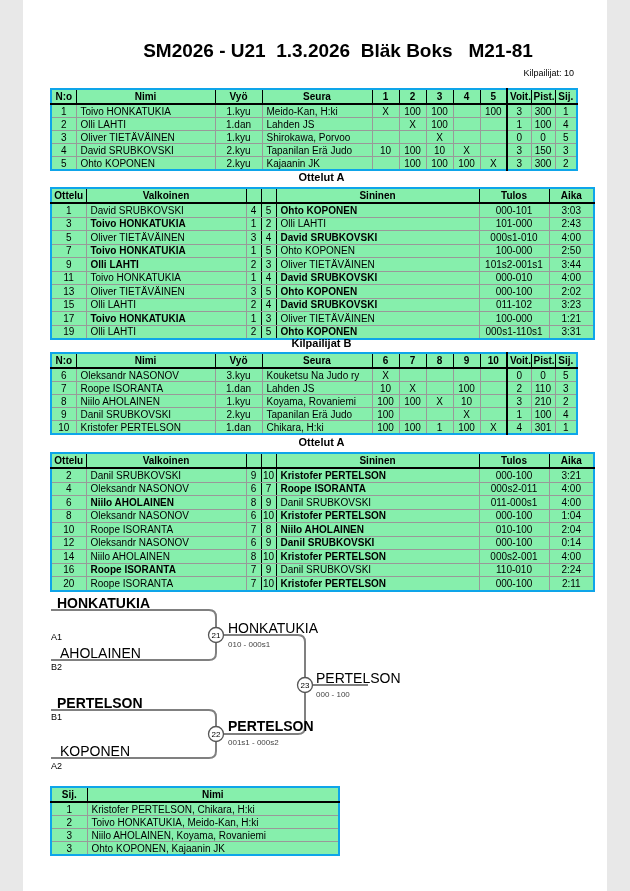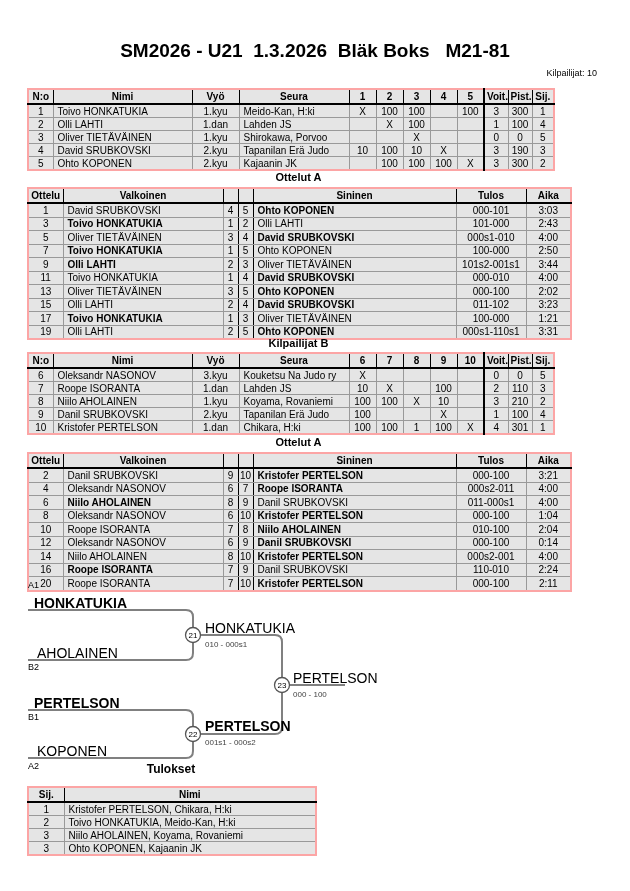--- a/index.html
+++ b/index.html
@@ -1,26 +1,26 @@
 <!DOCTYPE html>
 <html><head>
 <meta charset="utf-8">
 <style>
   html,body{margin:0;padding:0;background:#e8e8e8}
-  .page{position:relative;width:630px;height:891px;background:#fff;margin:0 auto;
+  .page{position:relative;width:584px;height:891px;background:#fff;margin:0 auto;
         font-family:"Liberation Sans",sans-serif;color:#000;overflow:hidden}
   .main-title{position:absolute;left:0;top:40px;width:630px;text-align:center;
               font-size:19px;font-weight:bold;white-space:pre}
   .count{position:absolute;top:68px;right:33px;font-size:9px}
   .sec-title{position:absolute;left:27px;width:543px;text-align:center;
              font-size:11px;font-weight:bold}
   .res-title{position:absolute;left:27px;width:288px;text-align:center;top:762px;
              font-size:12px;font-weight:bold}
   table{position:absolute;border-collapse:collapse;table-layout:fixed;
-        border:2px solid #fca5a5;background:#e5e5e5}
+        border:2px solid #0ea5e9;background:#86efac}
   td,th{border:1px solid #999;font-size:10px;padding:0 2px;overflow:hidden;
         white-space:nowrap;vertical-align:middle}
   th{border:1px solid #000;border-bottom:2px solid #000;font-weight:bold;
      text-align:center;height:13px}
   td{height:12px}
   .match td{height:12.5px}
   .c{text-align:center;padding:0}
   .l{text-align:left;padding:0 4px}
   .b{font-weight:bold}
   .tsep{border-left:2px solid #000}
@@ -117,21 +117,21 @@
           <td class="c">4</td>
           <td class="l">David SRUBKOVSKI</td>
           <td class="c">2.kyu</td>
           <td class="l">Tapanilan Erä Judo</td>
           <td class="c">10</td>
           <td class="c">100</td>
           <td class="c">10</td>
           <td class="c">X</td>
           <td class="c"></td>
           <td class="c tsep">3</td>
-          <td class="c">190</td>
+          <td class="c">150</td>
           <td class="c">3</td>
         </tr>
     <tr>
           <td class="c">5</td>
           <td class="l">Ohto KOPONEN</td>
           <td class="c">2.kyu</td>
           <td class="l">Kajaanin JK</td>
           <td class="c"></td>
           <td class="c">100</td>
           <td class="c">100</td>
@@ -475,35 +475,34 @@
     <path d="M289 90 H345"></path>
     <circle cx="193" cy="40" r="7.5"></circle>
     <circle cx="193" cy="139" r="7.5"></circle>
     <circle cx="282" cy="90" r="7.5"></circle>
     <text x="193" y="43">21</text>
     <text x="193" y="142">22</text>
     <text x="282" y="93">23</text>
   </svg>
 
   <div class="bl b" style="left:34px;top:597px">HONKATUKIA</div>
-  <div class="bc" style="left:28px;top:580px">A1</div>
+  <div class="bc" style="left:28px;top:632px">A1</div>
   <div class="bl" style="left:37px;top:647px">AHOLAINEN</div>
   <div class="bc" style="left:28px;top:662px">B2</div>
   <div class="bl b" style="left:34px;top:697px">PERTELSON</div>
   <div class="bc" style="left:28px;top:712px">B1</div>
   <div class="bl" style="left:37px;top:745px">KOPONEN</div>
   <div class="bc" style="left:28px;top:761px">A2</div>
   <div class="bl" style="left:205px;top:622px">HONKATUKIA</div>
   <div class="bs" style="left:205px;top:640px">010 - 000s1</div>
   <div class="bl b" style="left:205px;top:720px">PERTELSON</div>
   <div class="bs" style="left:205px;top:738px">001s1 - 000s2</div>
   <div class="bl" style="left:293px;top:672px">PERTELSON</div>
   <div class="bs" style="left:293px;top:690px">000 - 100</div>
 
-  <div class="res-title">Tulokset</div>
   <table class="results" style="left:27px;top:786px;width:288px">
     <colgroup>
         <col style="width:36px">
         <col style="width:252px">
       </colgroup>
     <tbody>
         <tr>
           <th>Sij.</th>
           <th>Nimi</th>
         </tr>

